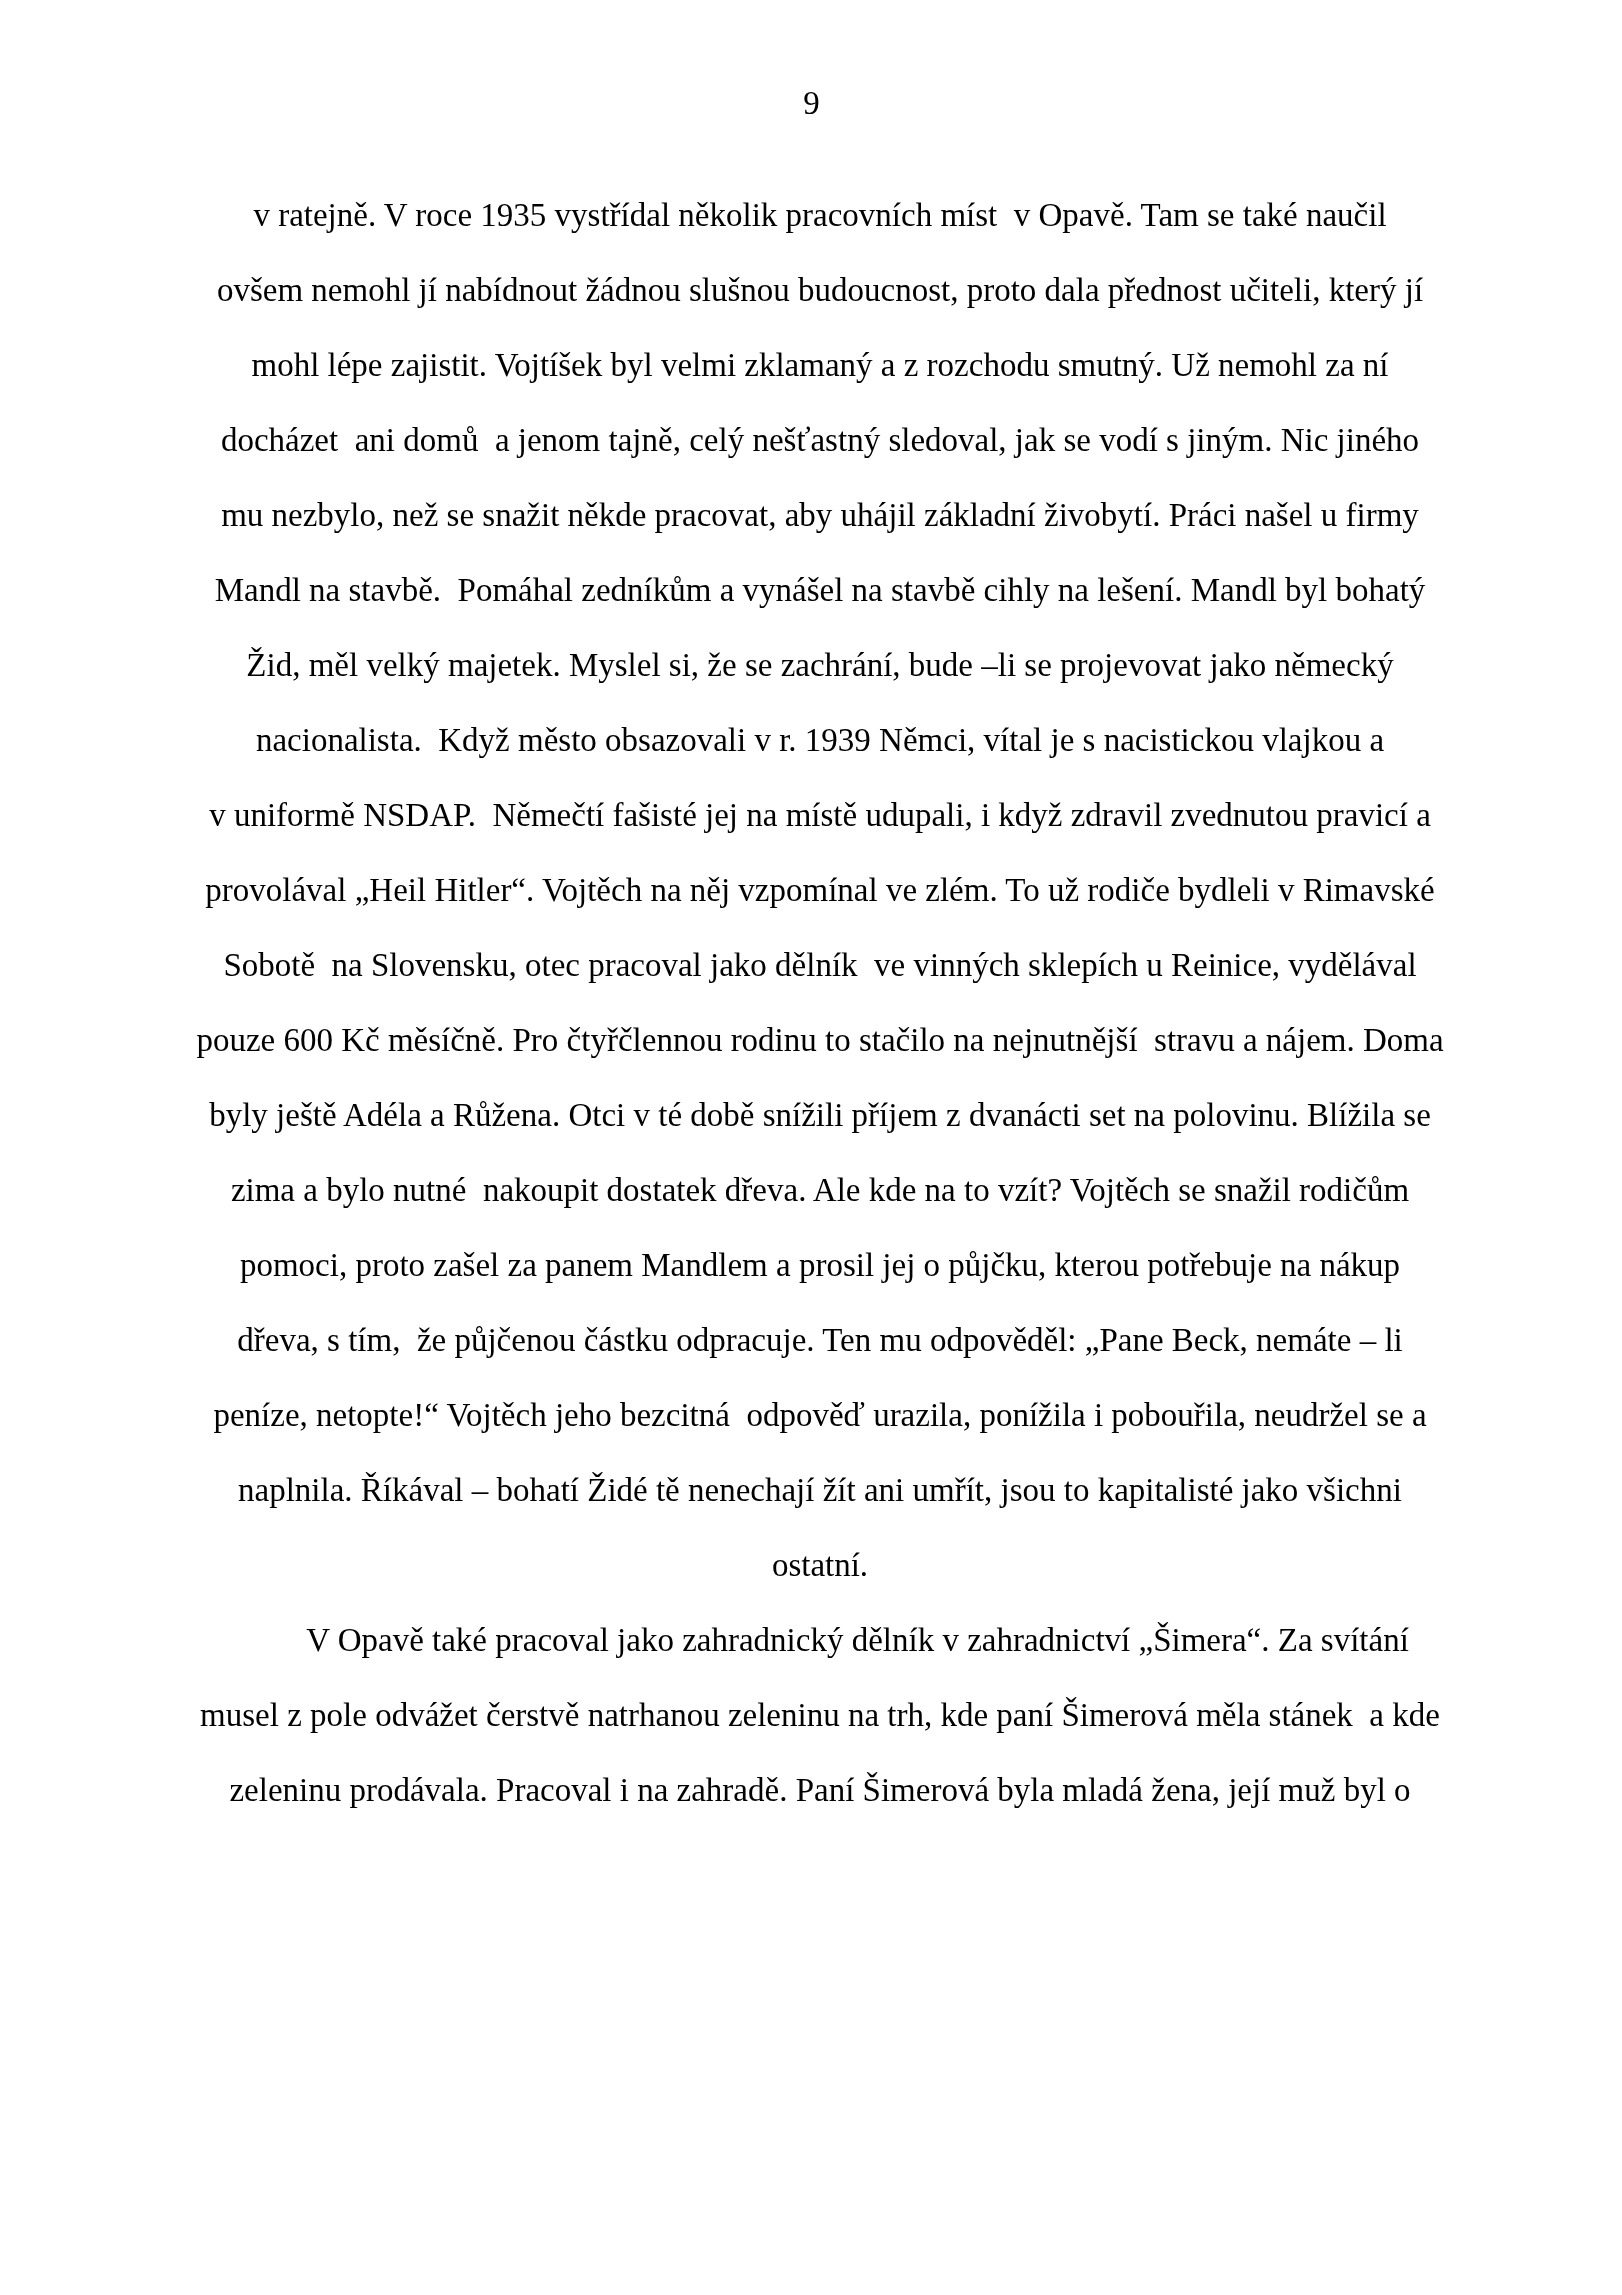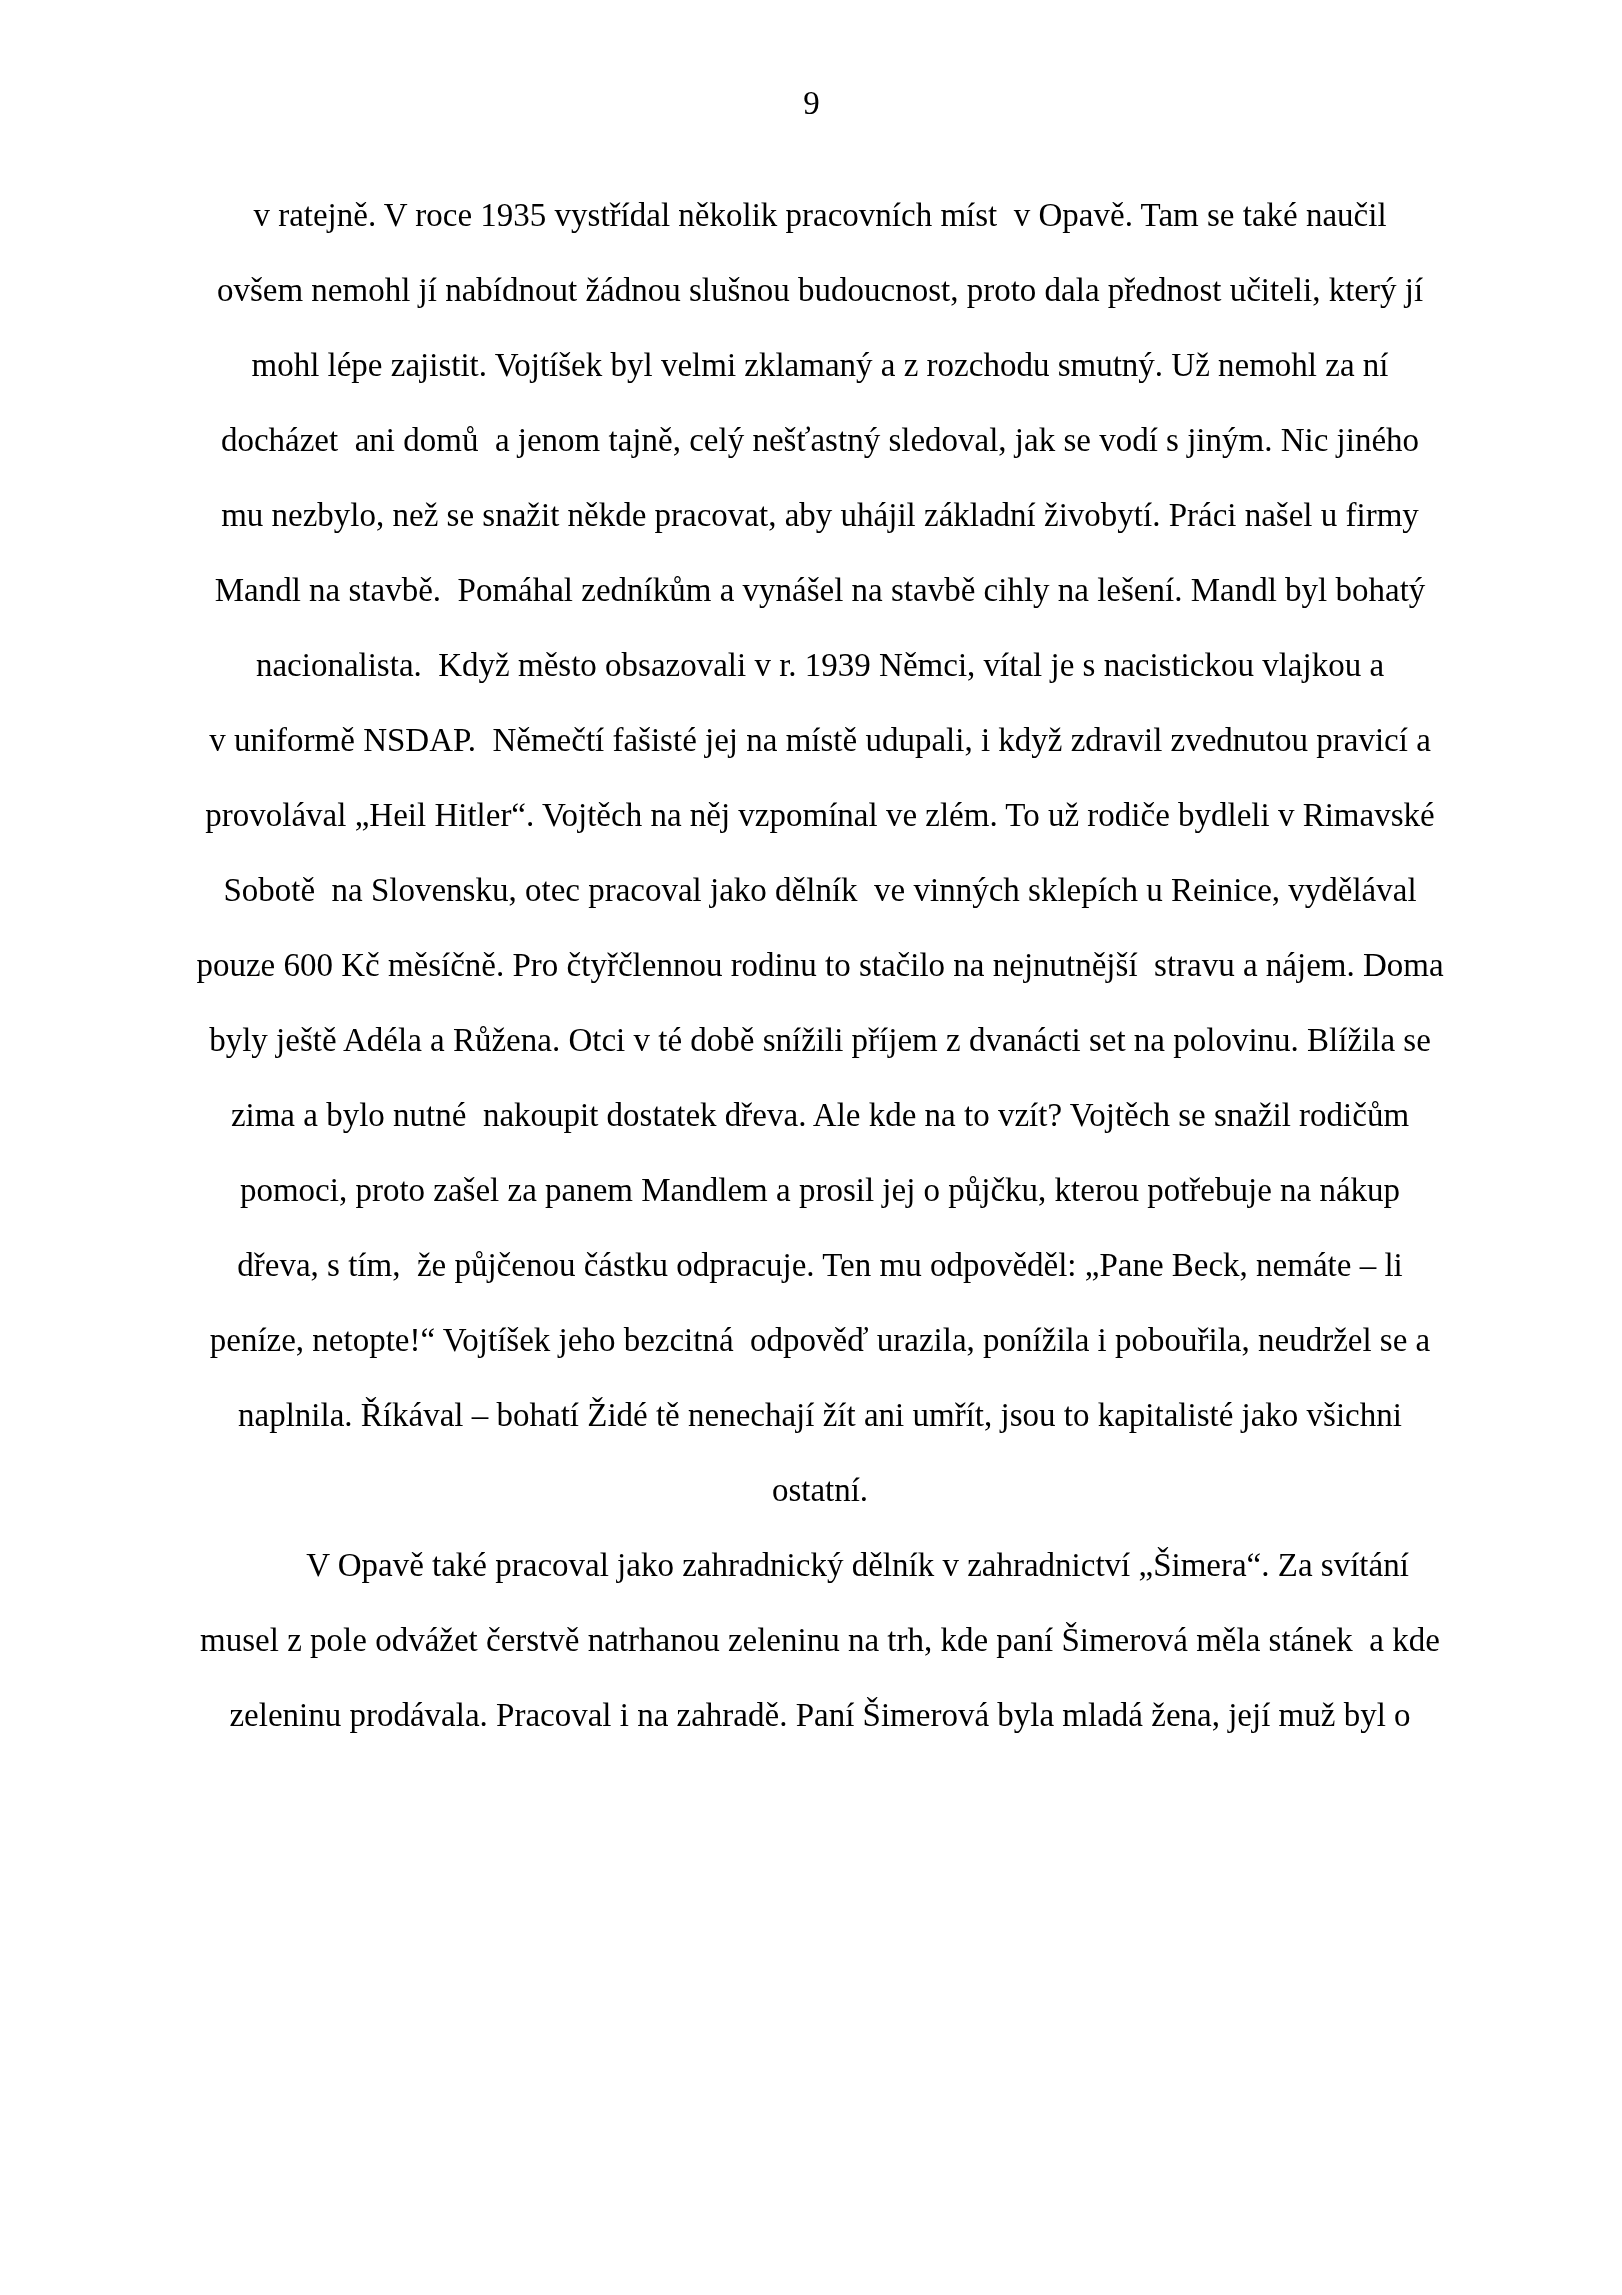--- a/index.html
+++ b/index.html
@@ -47,30 +47,31 @@
 
 <div class="page">
   <div class="page-number">9</div>
   <div class="body-text">
     <div class="line">v ratejně. V roce 1935 vystřídal několik pracovních míst  v Opavě. Tam se také naučil</div>
     <div class="line">ovšem nemohl jí nabídnout žádnou slušnou budoucnost, proto dala přednost učiteli, který jí</div>
     <div class="line">mohl lépe zajistit. Vojtíšek byl velmi zklamaný a z rozchodu smutný. Už nemohl za ní</div>
     <div class="line">docházet  ani domů  a jenom tajně, celý nešťastný sledoval, jak se vodí s jiným. Nic jiného</div>
     <div class="line">mu nezbylo, než se snažit někde pracovat, aby uhájil základní živobytí. Práci našel u firmy</div>
     <div class="line">Mandl na stavbě.  Pomáhal zedníkům a vynášel na stavbě cihly na lešení. Mandl byl bohatý</div>
+    <div class="line">Žid, měl velký majetek. Myslel si, že se zachrání, bude –li se projevovat jako německý</div>
     <div class="line">nacionalista.  Když město obsazovali v r. 1939 Němci, vítal je s nacistickou vlajkou a</div>
     <div class="line">v uniformě NSDAP.  Němečtí fašisté jej na místě udupali, i když zdravil zvednutou pravicí a</div>
     <div class="line">provolával „Heil Hitler“. Vojtěch na něj vzpomínal ve zlém. To už rodiče bydleli v Rimavské</div>
     <div class="line">Sobotě  na Slovensku, otec pracoval jako dělník  ve vinných sklepích u Reinice, vydělával</div>
     <div class="line">pouze 600 Kč měsíčně. Pro čtyřčlennou rodinu to stačilo na nejnutnější  stravu a nájem. Doma</div>
     <div class="line">byly ještě Adéla a Růžena. Otci v té době snížili příjem z dvanácti set na polovinu. Blížila se</div>
     <div class="line">zima a bylo nutné  nakoupit dostatek dřeva. Ale kde na to vzít? Vojtěch se snažil rodičům</div>
     <div class="line">pomoci, proto zašel za panem Mandlem a prosil jej o půjčku, kterou potřebuje na nákup</div>
     <div class="line">dřeva, s tím,  že půjčenou částku odpracuje. Ten mu odpověděl: „Pane Beck, nemáte – li</div>
-    <div class="line">peníze, netopte!“ Vojtíšek jeho bezcitná  odpověď urazila, ponížila i pobouřila, neudržel se a</div>
+    <div class="line">peníze, netopte!“ Vojtěch jeho bezcitná  odpověď urazila, ponížila i pobouřila, neudržel se a</div>
     <div class="line">naplnila. Říkával – bohatí Židé tě nenechají žít ani umřít, jsou to kapitalisté jako všichni</div>
     <div class="line">ostatní.</div>
     <div class="line indent">V Opavě také pracoval jako zahradnický dělník v zahradnictví „Šimera“. Za svítání</div>
     <div class="line">musel z pole odvážet čerstvě natrhanou zeleninu na trh, kde paní Šimerová měla stánek  a kde</div>
     <div class="line">zeleninu prodávala. Pracoval i na zahradě. Paní Šimerová byla mladá žena, její muž byl o</div>
   </div>
 </div>
 
 
 </body></html>

